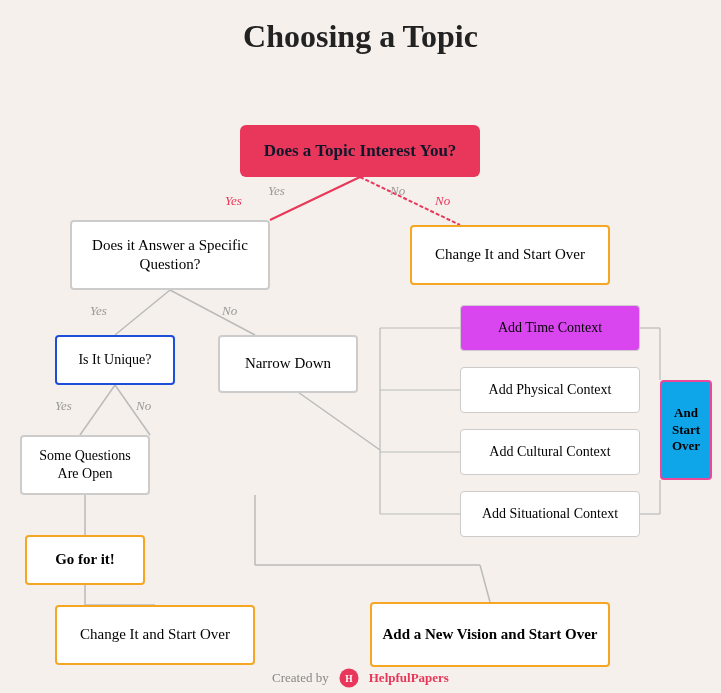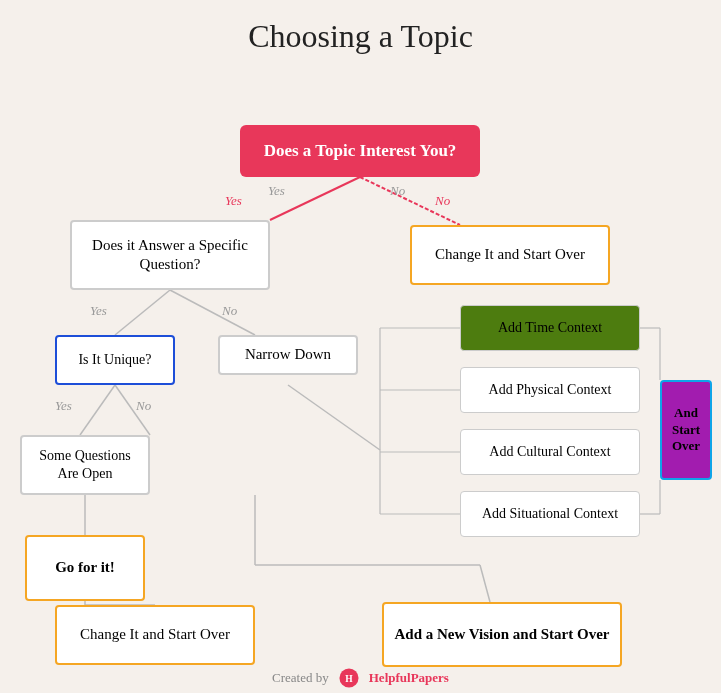--- a/index.html
+++ b/index.html
@@ -9,21 +9,21 @@
       height: 693px;
       background: #f5f0eb;
       font-family: 'Georgia', serif;
       overflow: hidden;
       position: relative;
     }
 
     .page-title {
       text-align: center;
       font-size: 32px;
-      font-weight: normal;
+      font-weight: bold;
       padding: 18px 0 10px 0;
       color: #222;
     }
 
     .flowchart-container {
       position: relative;
       width: 721px;
       height: 630px;
     }
 
@@ -41,21 +41,21 @@
       display: flex;
       align-items: center;
       justify-content: center;
       text-align: center;
       font-size: 15px;
       line-height: 1.3;
     }
 
     .box-start {
       background: #e8375a;
-      color: #ffffff;
+      color: #0f172a;
       border-radius: 6px;
       font-weight: bold;
       font-size: 17px;
       padding: 12px 20px;
       width: 240px;
       height: 52px;
       left: 240px;
       top: 60px;
     }
 
@@ -95,21 +95,21 @@
       top: 270px;
     }
 
     .box-narrow {
       background: #fff;
       border: 2px solid #ccc;
       border-radius: 4px;
       font-size: 15px;
       padding: 8px;
       width: 140px;
-      height: 40px;
+      height: 58px;
       left: 218px;
       top: 270px;
     }
 
     .box-some {
       background: #fff;
       border: 2px solid #ccc;
       border-radius: 4px;
       font-size: 14px;
       padding: 8px;
@@ -132,21 +132,21 @@
     }
 
     .box-goforit {
       background: #fff;
       border: 2.5px solid #f5a623;
       border-radius: 4px;
       font-size: 15px;
       font-weight: bold;
       padding: 8px;
       width: 120px;
-      height: 66px;
+      height: 50px;
       left: 25px;
       top: 470px;
     }
 
     .box-change-bottom {
       background: #fff;
       border: 2.5px solid #f5a623;
       border-radius: 4px;
       font-size: 15px;
       padding: 10px;
@@ -160,26 +160,25 @@
       background: #fff;
       border: 2.5px solid #f5a623;
       border-radius: 4px;
       font-size: 15px;
       font-weight: bold;
       padding: 10px;
       width: 240px;
       height: 65px;
       left: 370px;
       top: 537px;
-      margin-left: 12px;
     }
 
     
     .box-time {
-      background: #4d7c0f;
+      background: #d946ef;
       border: 1.5px solid #ccc;
       border-radius: 4px;
       font-size: 14px;
       padding: 8px;
       width: 180px;
       height: 46px;
       left: 460px;
       top: 240px;
     }
 
@@ -213,22 +212,22 @@
       border-radius: 4px;
       font-size: 14px;
       padding: 11px;
       width: 180px;
       height: 46px;
       left: 460px;
       top: 426px;
     }
 
     .box-andstartover {
-      background: #a21caf;
-      border: 2px solid #0ea5e9;
+      background: #0ea5e9;
+      border: 2px solid #ec4899;
       border-radius: 4px;
       font-size: 13px;
       font-weight: bold;
       padding: 8px;
       text-align: center;
       width: 52px;
       height: 100px;
       left: 660px;
       top: 315px;
     }

